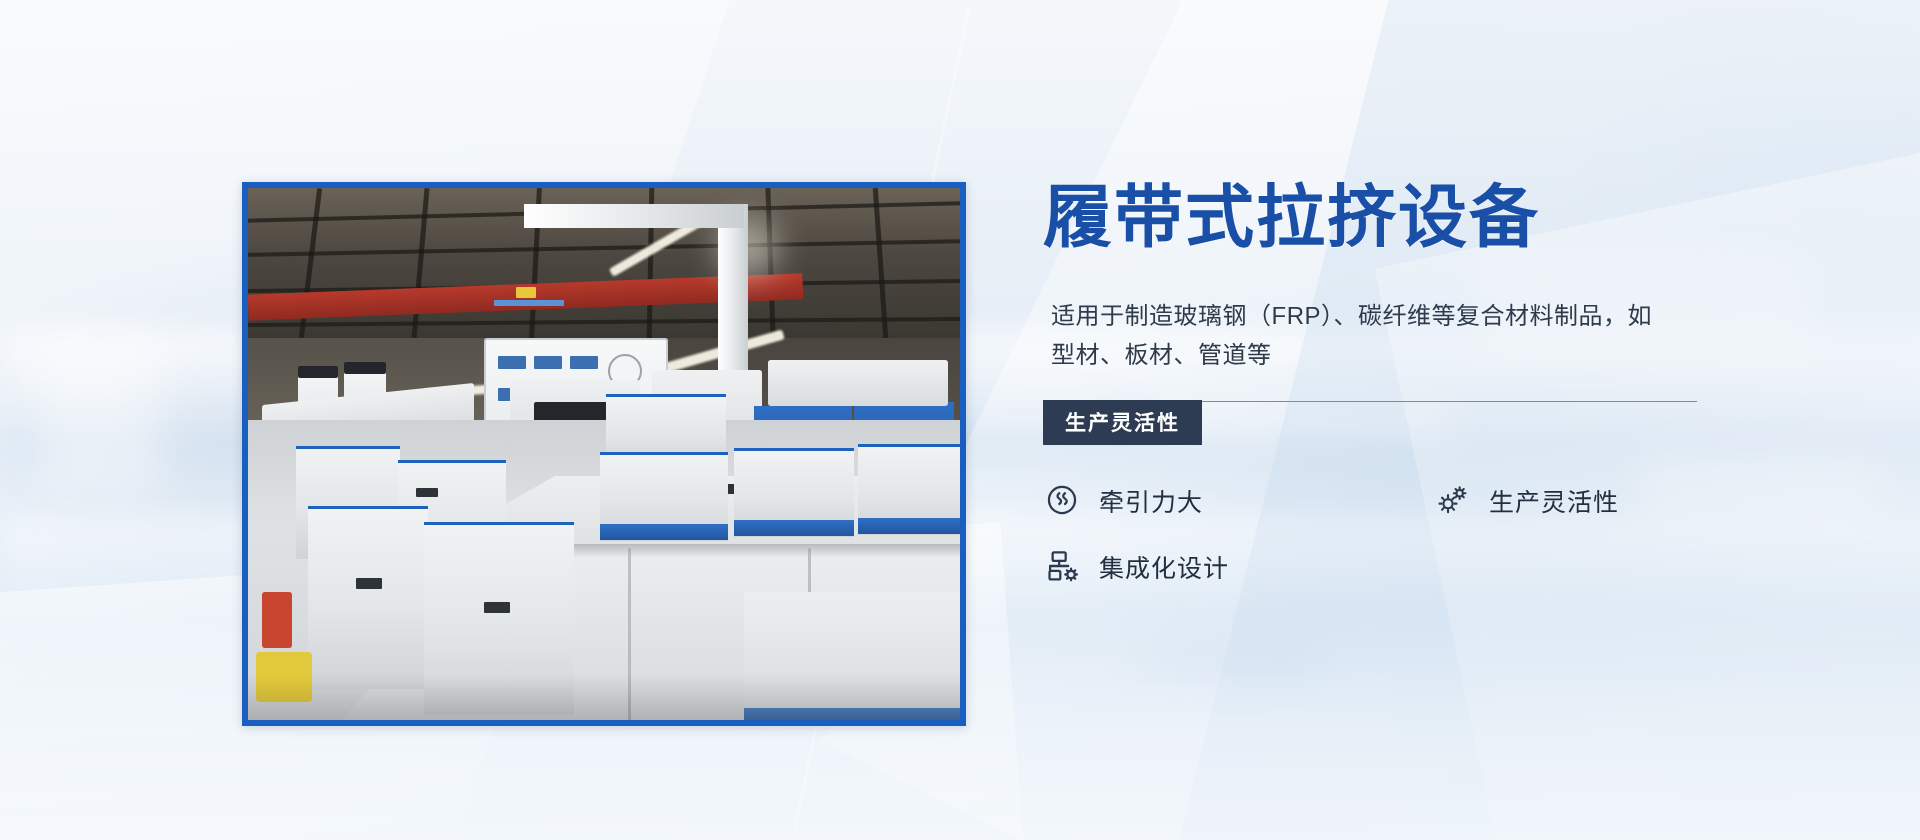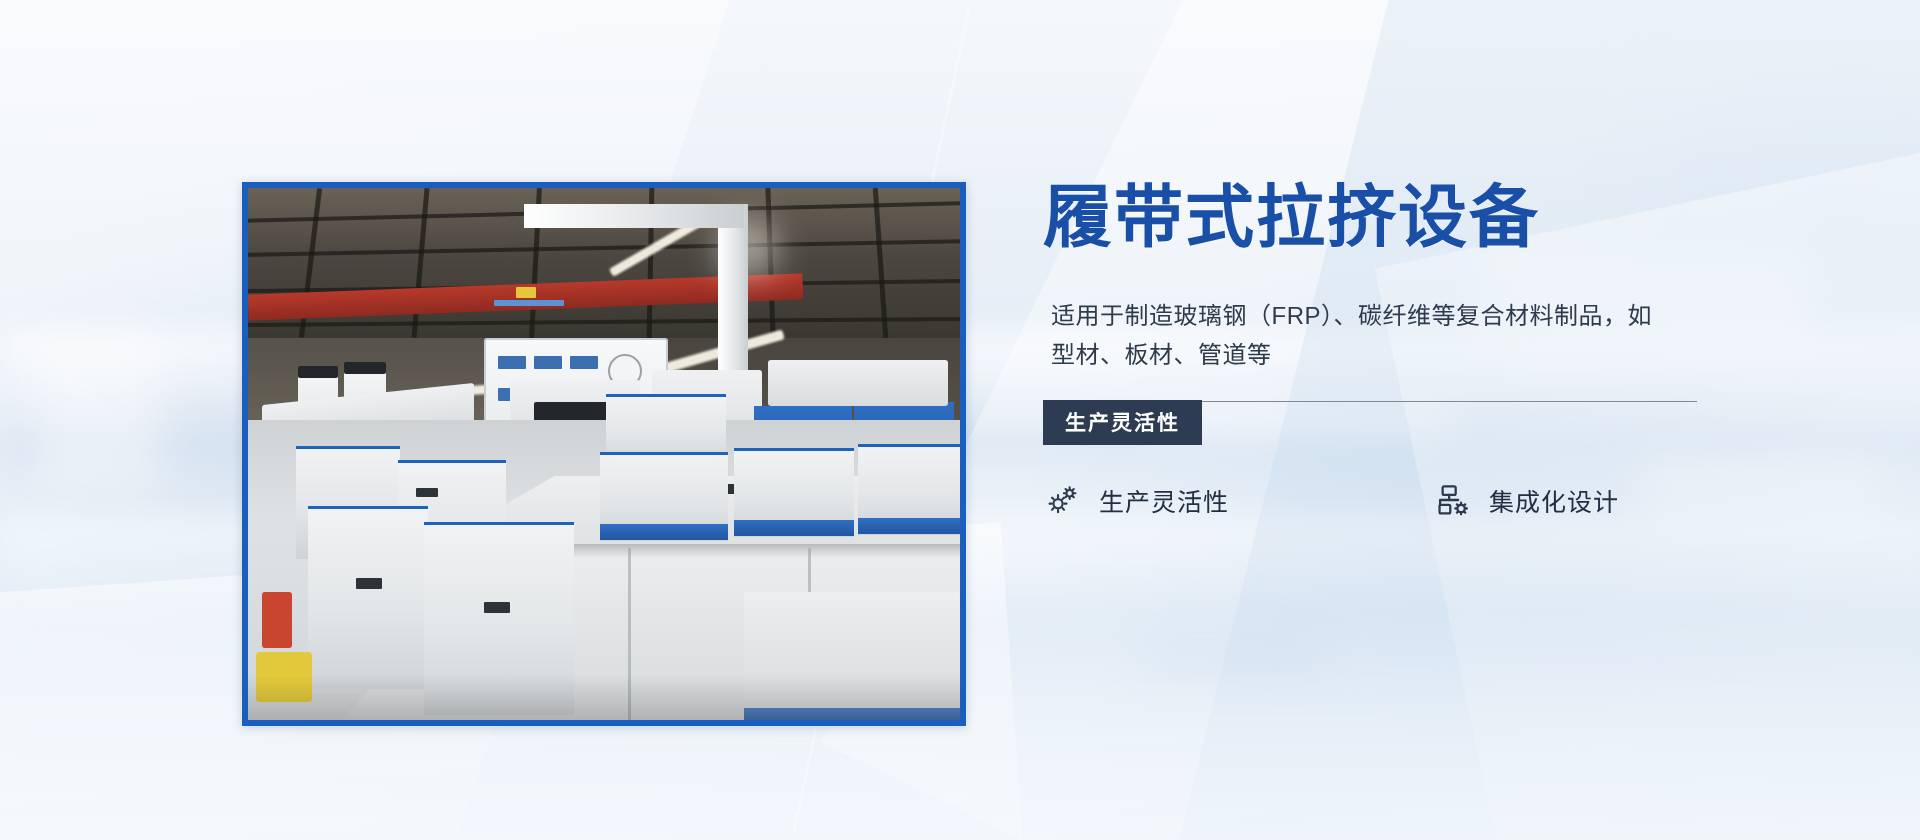--- a/index.html
+++ b/index.html
@@ -245,20 +245,30 @@
     <p class="desc">适用于制造玻璃钢（FRP）、碳纤维等复合材料制品，如型材、板材、管道等</p>
 
     <div class="rule-wrap">
       <div class="rule"></div>
       <div class="badge">生产灵活性</div>
     </div>
 
     <div class="features">
 
 
+      <div class="feature">
+        <span class="ficon">
+          <svg viewBox="0 0 24 24" fill="none" stroke="currentColor" stroke-width="1.6" stroke-linecap="round" stroke-linejoin="round">
+            <circle cx="12" cy="12" r="9.2"></circle>
+            <path d="M10.1 7.2c-1.7 1.2-1.7 2.6 0 3.8s1.7 2.6 0 3.8"></path>
+            <path d="M14.1 7.2c-1.7 1.2-1.7 2.6 0 3.8s1.7 2.6 0 3.8"></path>
+          </svg>
+        </span>
+        <span class="flabel">牵引力大</span>
+      </div>
 
 
       <div class="feature">
         <span class="ficon">
           <svg viewBox="0 0 24 24" fill="none" stroke="currentColor" stroke-width="1.5" stroke-linecap="round" stroke-linejoin="round">
             <circle cx="9.2" cy="14.6" r="3.2"></circle>
             <path d="M9.2 8.6v1.6M9.2 19v1.6M3.2 14.6h1.6M13.6 14.6h1.6M5 10.4l1.1 1.1M12.3 17.7l1.1 1.1M13.4 10.4l-1.1 1.1M6.1 17.7L5 18.8"></path>
             <circle cx="17.4" cy="7.2" r="2.3"></circle>
             <path d="M17.4 3.1v1.2M17.4 10.1v1.2M13.3 7.2h1.2M20.3 7.2h1.2M14.5 4.3l.9.9M19.4 9.2l.9.9M20.3 4.3l-.9.9M15.4 9.2l-.9.9"></path>
           </svg>

